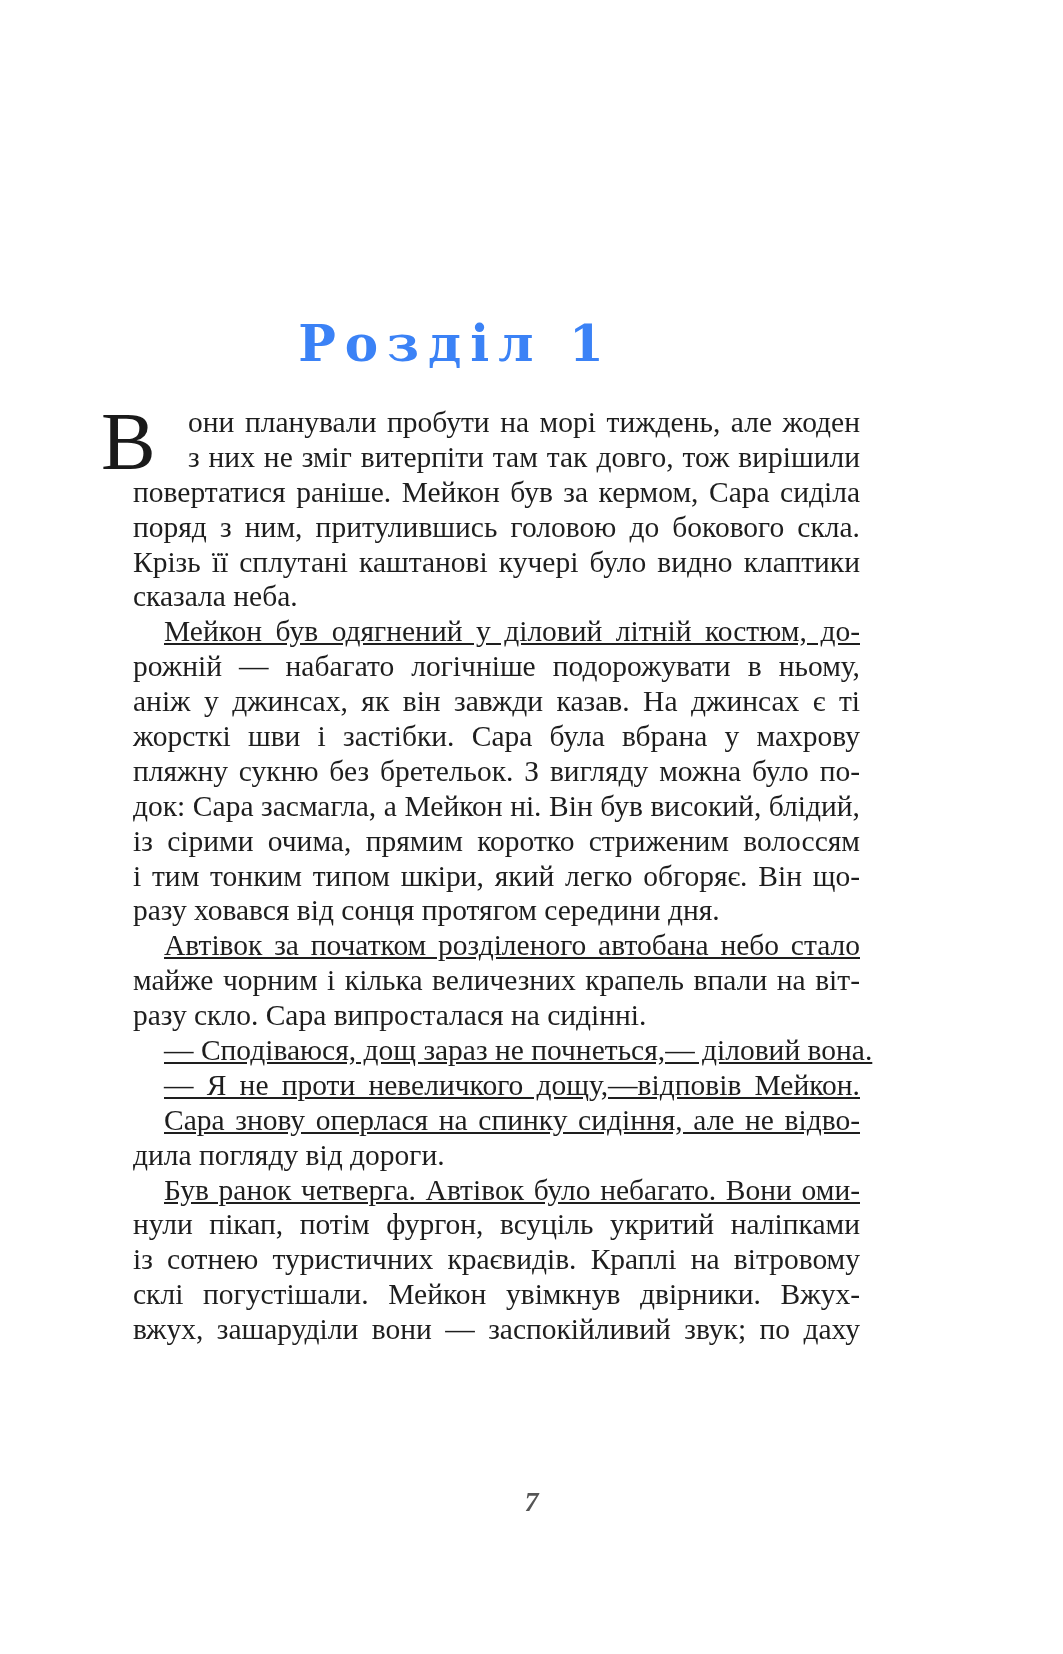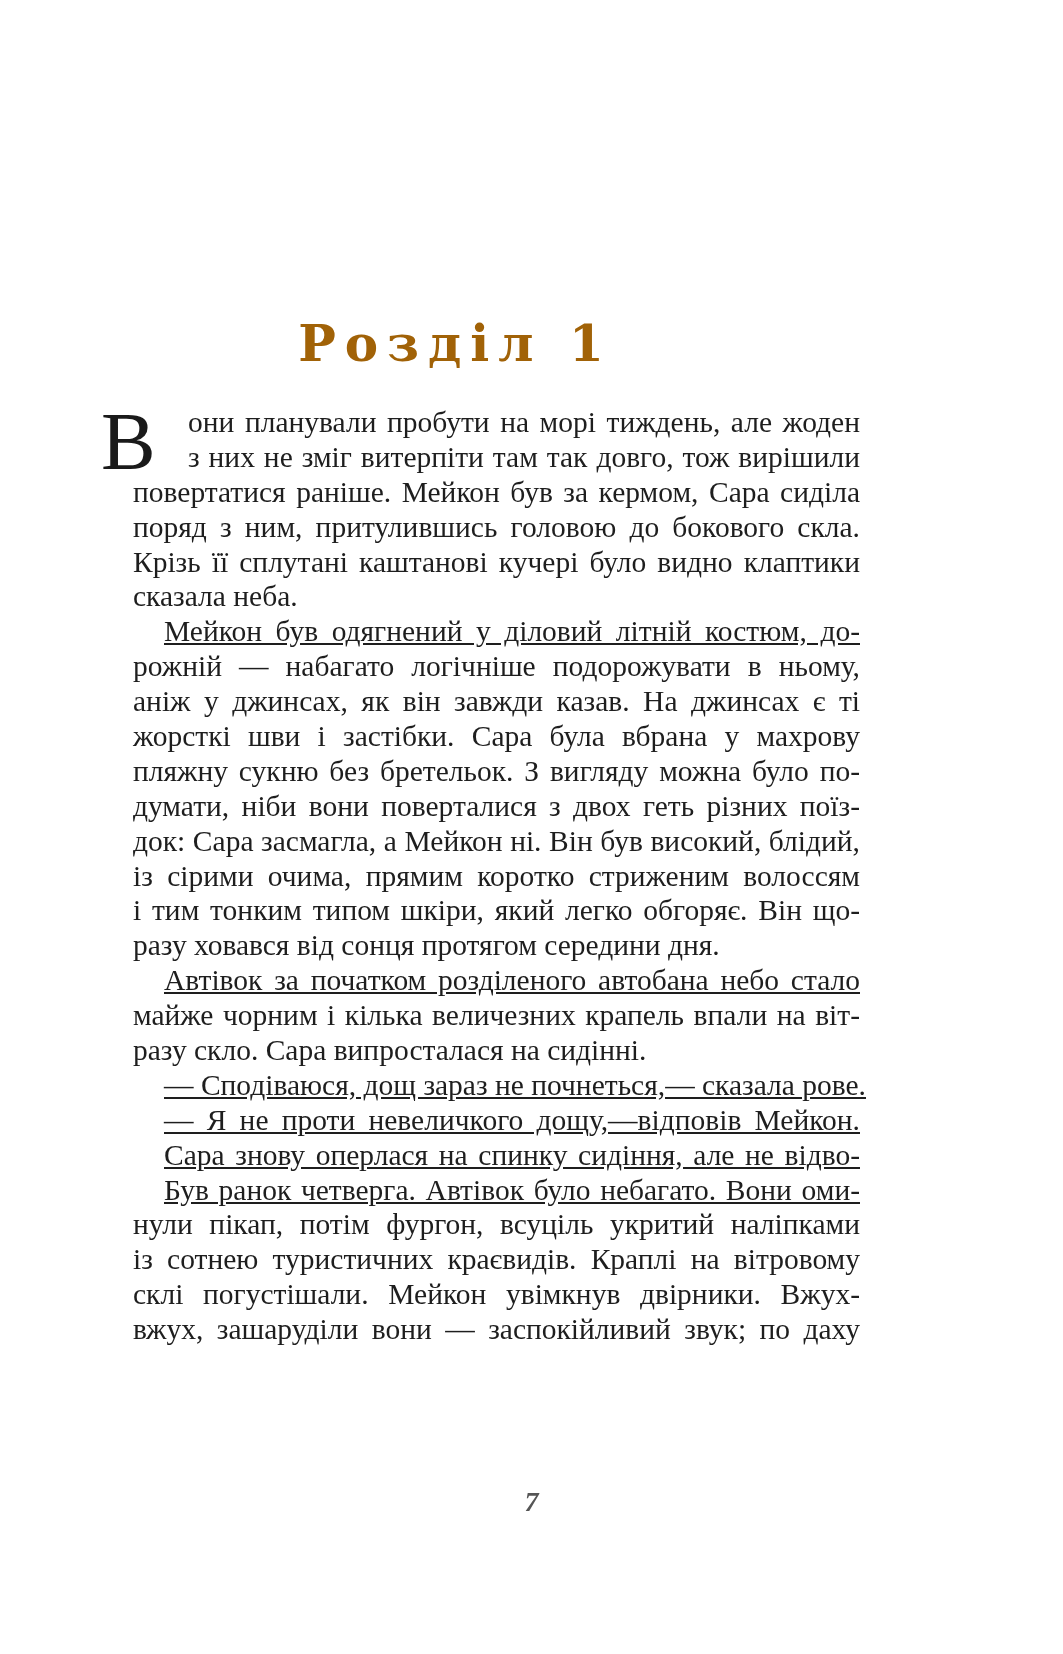--- a/index.html
+++ b/index.html
@@ -24,21 +24,21 @@
     .chapter-title {
       position: absolute;
       top: 278px;
       left: 0;
       width: 911px;
       text-align: center;
       font-family: "DejaVu Serif", "Liberation Serif", serif;
       font-weight: bold;
       font-size: 50px;
       letter-spacing: 9px;
-      color: #a16207;
+      color: #3b82f6;
       line-height: 64px;
     }
     .body-text {
       position: absolute;
       left: 103px;
       top: 405px;
       width: 757px;
     }
     .line {
       height: 34.9px;
@@ -98,34 +98,34 @@
     <div class="line">повертатися раніше. Мейкон був за кермом, Сара сиділа</div>
     <div class="line">поряд з ним, притулившись головою до бокового скла.</div>
     <div class="line">Крізь її сплутані каштанові кучері було видно клаптики</div>
     <div class="line last">сказала неба.</div>
 
     <div class="line indent">Мейкон був одягнений у діловий літній костюм, до-</div>
     <div class="line">рожній — набагато логічніше подорожувати в ньому,</div>
     <div class="line">аніж у джинсах, як він завжди казав. На джинсах є ті</div>
     <div class="line">жорсткі шви і застібки. Сара була вбрана у махрову</div>
     <div class="line">пляжну сукню без бретельок. З вигляду можна було по-</div>
-    <div class="line">думати, ніби вони поверталися з двох геть різних поїз-</div>
     <div class="line">док: Сара засмагла, а Мейкон ні. Він був високий, блідий,</div>
     <div class="line">із сірими очима, прямим коротко стриженим волоссям</div>
     <div class="line">і тим тонким типом шкіри, який легко обгоряє. Він що-</div>
     <div class="line last">разу ховався від сонця протягом середини дня.</div>
 
     <div class="line indent">Автівок за початком розділеного автобана небо стало</div>
     <div class="line">майже чорним і кілька величезних крапель впали на віт-</div>
     <div class="line last">разу скло. Сара випросталася на сидінні.</div>
 
-    <div class="line indent">— Сподіваюся, дощ зараз не почнеться,— сказала рове.</div>
+    <div class="line indent">— Сподіваюся, дощ зараз не почнеться,— діловий вона.</div>
     <div class="line indent">— Я не проти невеличкого дощу,—відповів Мейкон.</div>
 
     <div class="line indent">Сара знову оперлася на спинку сидіння, але не відво-</div>
+    <div class="line last">дила погляду від дороги.</div>
 
     <div class="line indent">Був ранок четверга. Автівок було небагато. Вони оми-</div>
     <div class="line">нули пікап, потім фургон, всуціль укритий наліпками</div>
     <div class="line">із сотнею туристичних краєвидів. Краплі на вітровому</div>
     <div class="line">склі погустішали. Мейкон увімкнув двірники. Вжух-</div>
     <div class="line">вжух, зашаруділи вони — заспокійливий звук; по даху</div>
   </div>
 
   <div class="page-number">7</div>
 </div>

